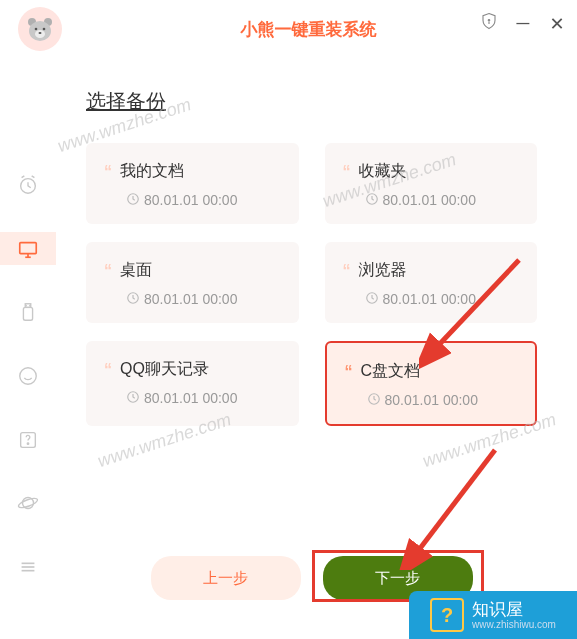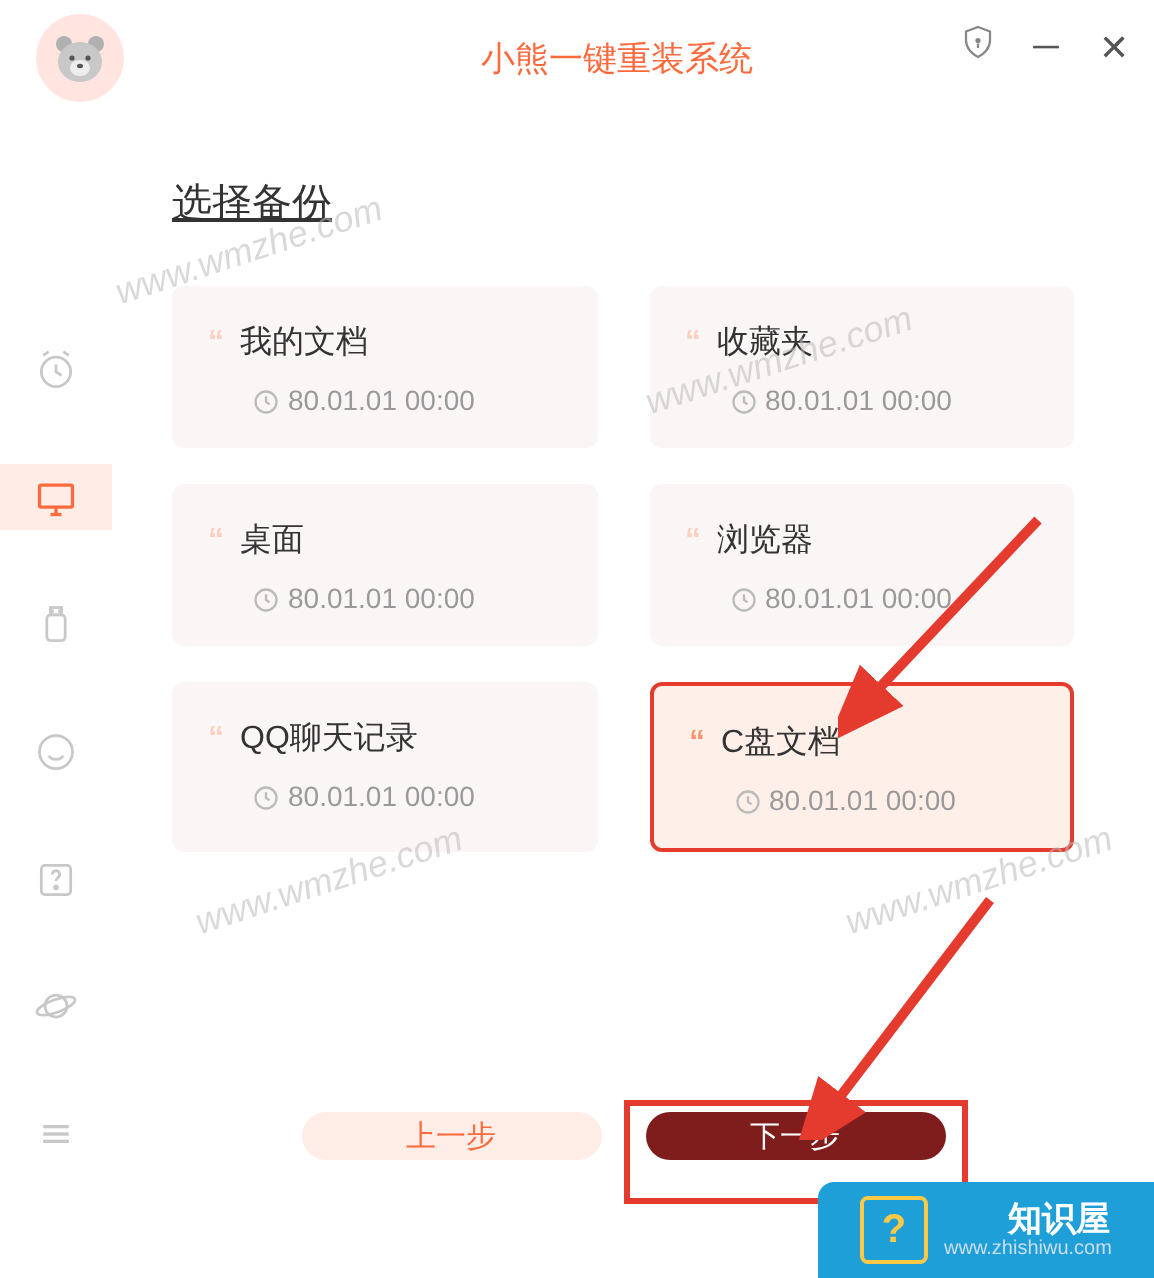--- a/index.html
+++ b/index.html
@@ -30,21 +30,21 @@
     .bear {
       width: 28px;
       height: 26px;
       position: relative;
     }
     .app-title {
       position: absolute;
       left: 50%;
       transform: translateX(-50%);
       color: #FF6A3D;
-      font-weight: normal;
+      font-weight: bold;
       font-size: 17px;
       margin-left: 20px;
     }
     .window-controls {
       position: absolute;
       right: 10px;
       top: 12px;
       display: flex;
       align-items: center;
       gap: 14px;
@@ -124,51 +124,51 @@
       color: #FFCFBF;
       font-size: 16px;
       margin-right: 8px;
       font-weight: bold;
     }
     .card.selected .quote-icon { color: #FF9470; }
     .card-time {
       font-size: 14px;
       color: #999;
       display: flex;
-      align-items: flex-end;
+      align-items: flex-start;
       margin-left: 22px;
     }
     .clock-icon {
       margin-right: 4px;
       display: inline-flex;
     }
     .clock-icon svg { width: 14px; height: 14px; }
     .buttons {
       display: flex;
       justify-content: center;
       gap: 22px;
       margin-top: 130px;
     }
     .btn {
       width: 150px;
-      height: 24px;
+      height: 44px;
       border-radius: 20px;
       display: flex;
       align-items: center;
       justify-content: center;
       font-size: 15px;
       cursor: pointer;
       border: none;
     }
     .btn-prev {
       background: #FFEEE7;
       color: #FF6A3D;
     }
     .btn-next {
-      background: #7f1d1d;
+      background: #4d7c0f;
       color: #fff;
       position: relative;
     }
     .next-highlight {
       position: absolute;
       border: 3px solid #E43B2E;
       width: 172px;
       height: 52px;
       left: -11px;
       top: -6px;
@@ -210,21 +210,21 @@
       border-radius: 4px;
       display: flex;
       align-items: center;
       justify-content: center;
       color: #FFC845;
       font-size: 20px;
       font-weight: bold;
       margin-right: 8px;
     }
     .zhishiwu-text { display: flex; flex-direction: column; line-height: 1; }
-    .zhishiwu-cn { font-size: 17px; font-weight: bold; margin-left: 32px; }
+    .zhishiwu-cn { font-size: 17px; font-weight: normal; }
     .zhishiwu-en { font-size: 10px; margin-top: 2px; color: #cde; }
   </style>
 </head>
 <body>
 
 <div class="titlebar">
   <div class="logo-circle">
     <svg class="bear" viewBox="0 0 28 26">
       <circle cx="6" cy="6" r="4" fill="#B0B0B0"></circle>
       <circle cx="22" cy="6" r="4" fill="#B0B0B0"></circle>

